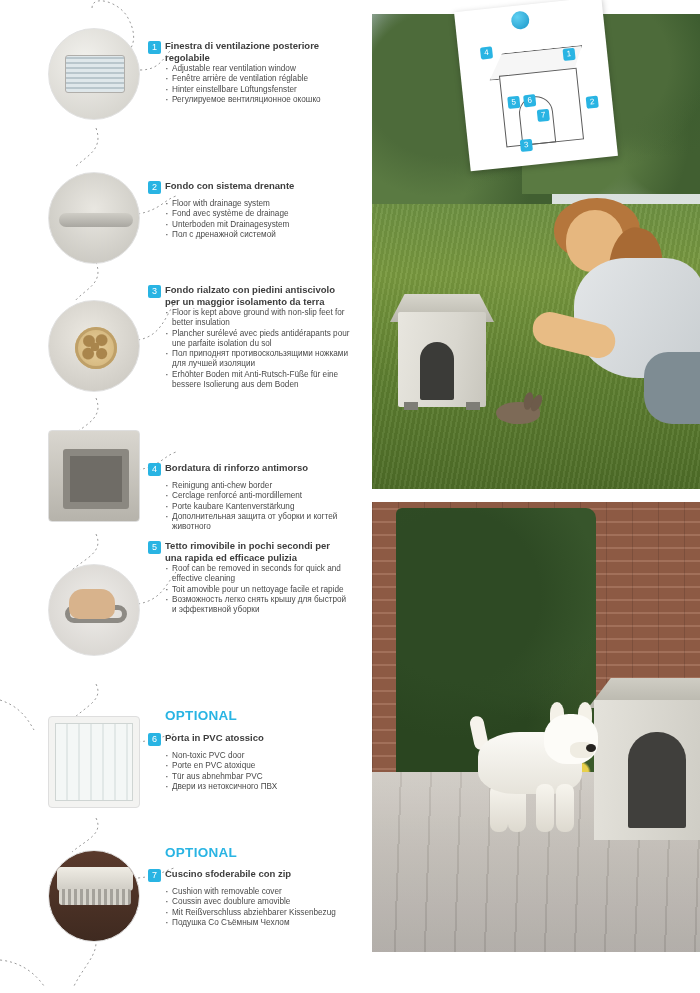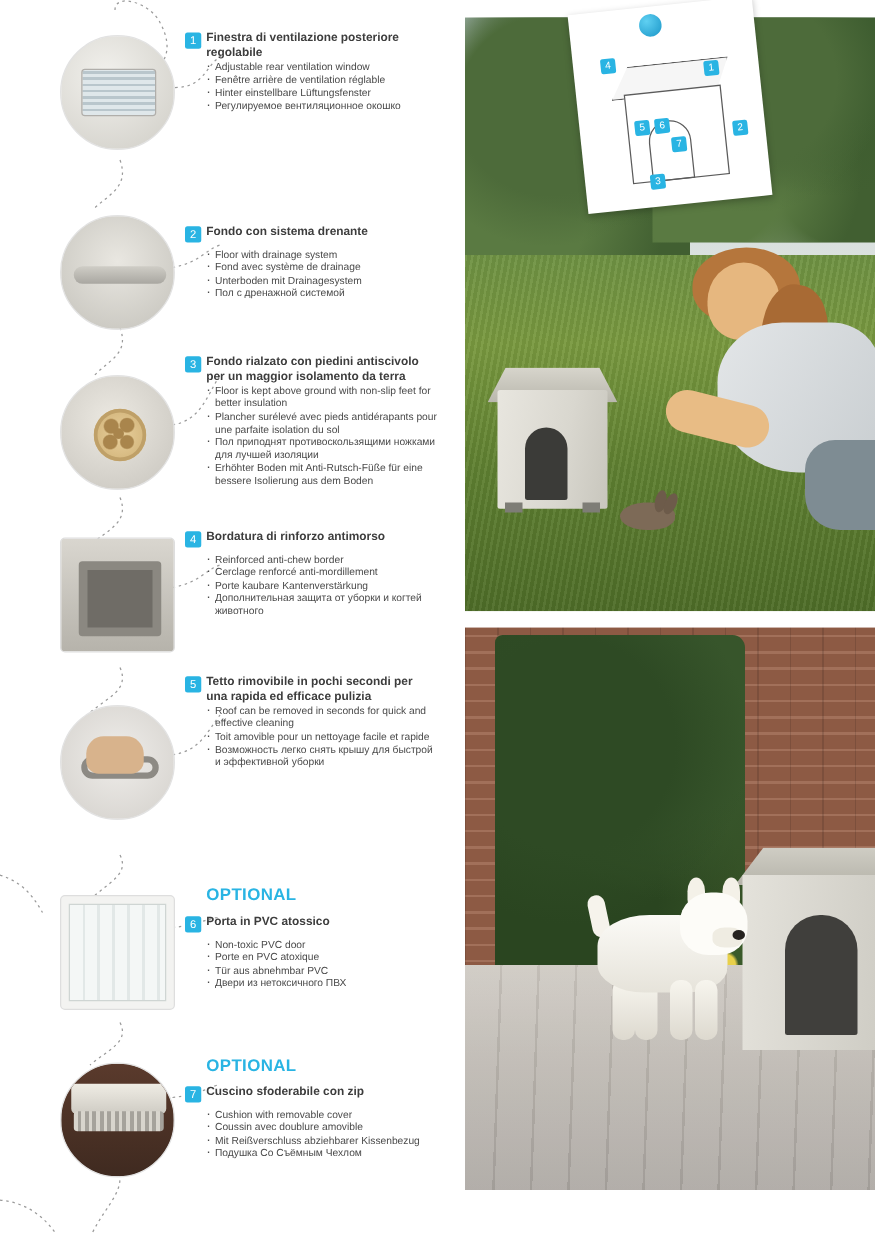--- a/index.html
+++ b/index.html
@@ -426,21 +426,21 @@
       <path d="M92 930 C104 950 86 962 74 986"></path>
       <path d="M0 700 C18 706 26 716 34 730"></path>
       <path d="M0 960 C20 962 34 972 44 986"></path>
     </g>
   </svg>
 
   <div class="feature">
     <div class="thumb t1" style="top:28px">
       <div class="grill"></div>
     </div>
-    <div class="txt" style="top:25px">
+    <div class="txt" style="top:40px">
       <span class="num">1</span><span class="title">Finestra di ventilazione posteriore regolabile</span>
       <ul class="langs">
         <li>Adjustable rear ventilation window</li>
         <li>Fenêtre arrière de ventilation réglable</li>
         <li>Hinter einstellbare Lüftungsfenster</li>
         <li>Регулируемое вентиляционное окошко</li>
       </ul>
     </div>
   </div>
 
@@ -471,24 +471,24 @@
         <li>Пол приподнят противоскользящими ножками для лучшей изоляции</li>
         <li>Erhöhter Boden mit Anti-Rutsch-Füße für eine bessere Isolierung aus dem Boden</li>
       </ul>
     </div>
   </div>
 
   <div class="feature">
     <div class="thumb sq t4" style="top:430px">
       <div class="frame"></div>
     </div>
-    <div class="txt" style="top:424px">
+    <div class="txt" style="top:462px">
       <span class="num">4</span><span class="title">Bordatura di rinforzo antimorso</span>
       <ul class="langs">
-        <li>Reinforced anti-chew border</li>
+        <li>Reinigung anti-chew border</li>
         <li>Cerclage renforcé anti-mordillement</li>
         <li>Porte kaubare  Kantenverstärkung</li>
         <li>Дополнительная защита от уборки и когтей животного</li>
       </ul>
     </div>
   </div>
 
   <div class="feature">
     <div class="thumb t5" style="top:564px">
       <div class="handle"></div>

